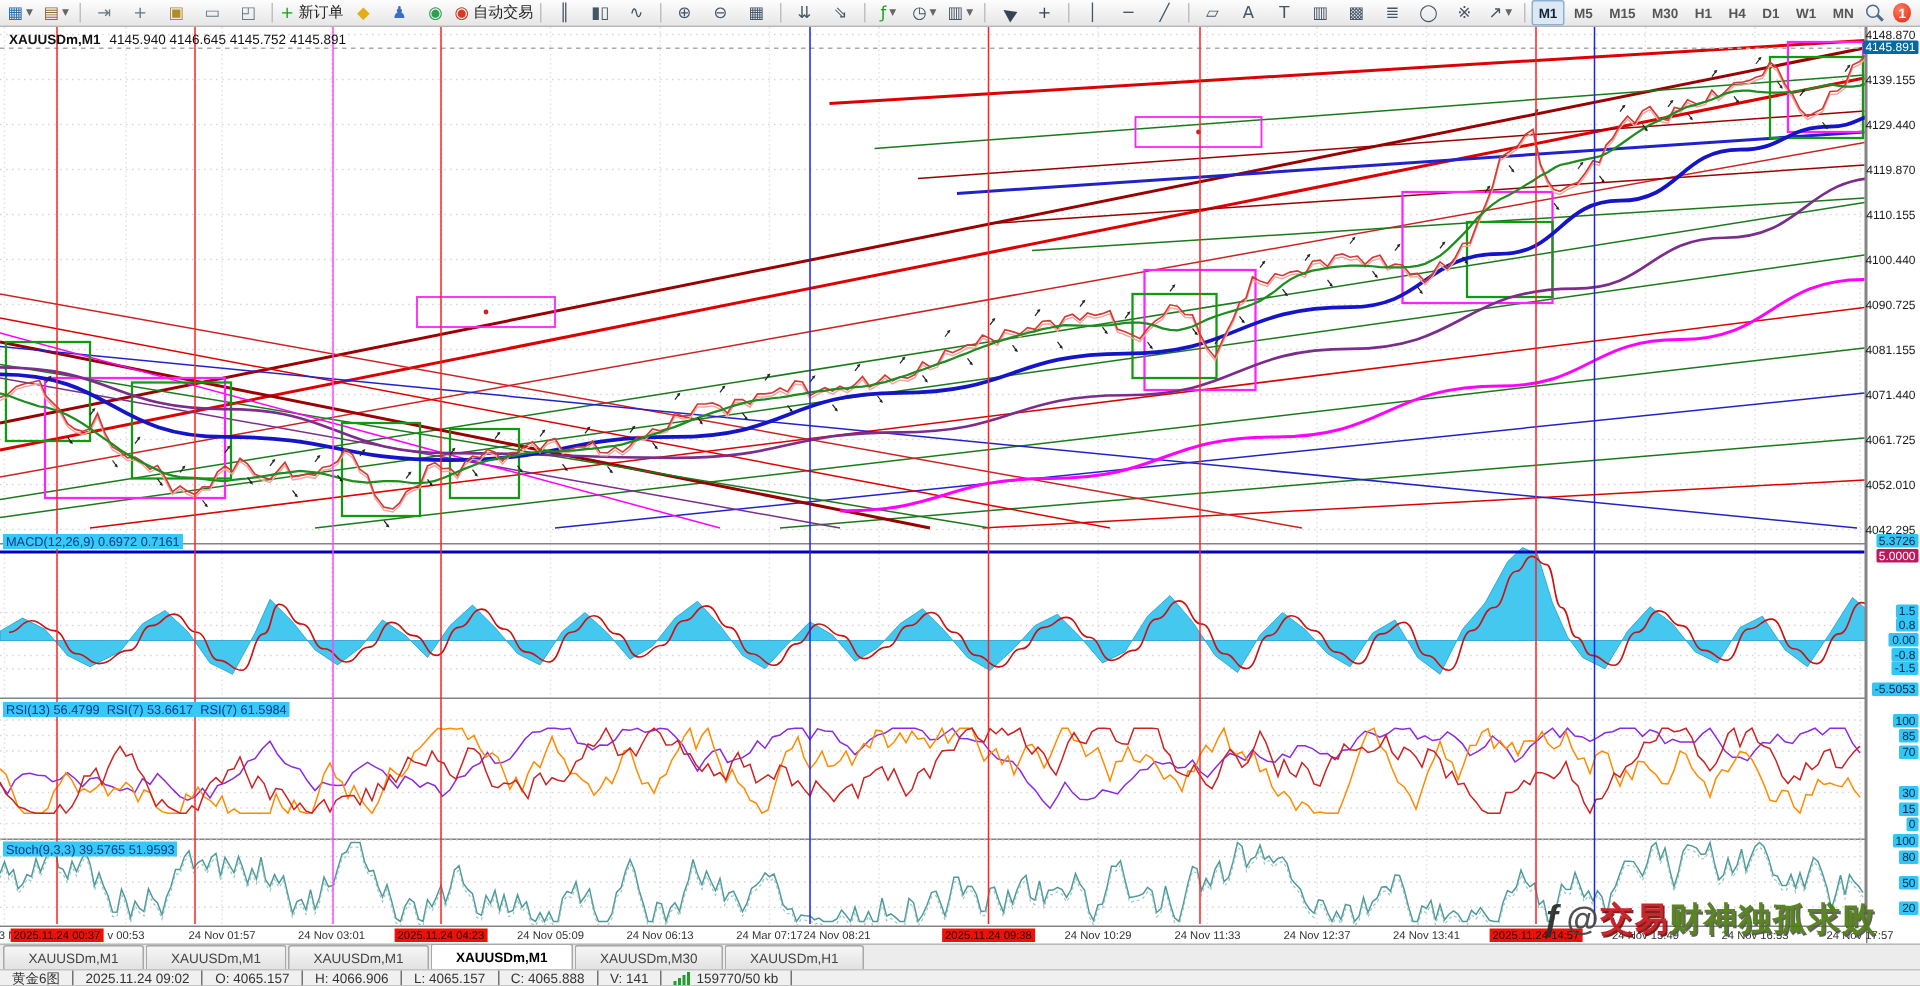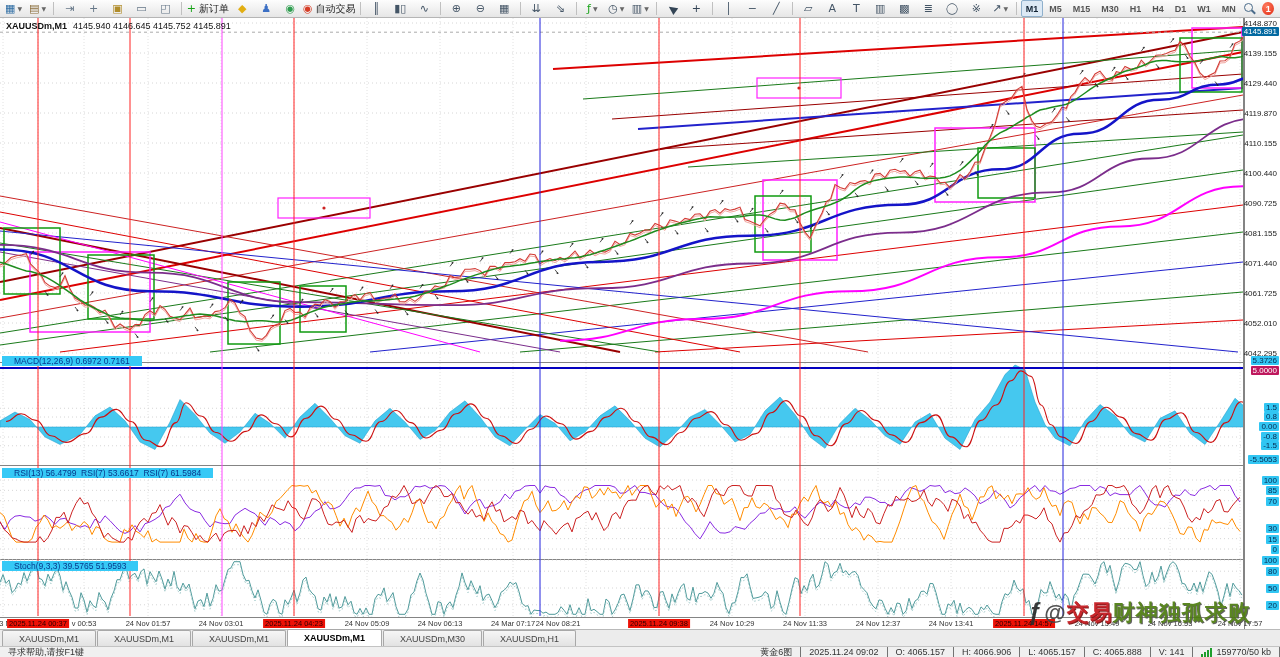--- a/index.html
+++ b/index.html
@@ -28,21 +28,21 @@
   #workspace{position:absolute;left:0;top:18px;width:1280px;height:627px;background:#fff;}
   #chart-svg{position:absolute;left:0;top:0;}
   #chart-title{position:absolute;left:6px;top:3px;font-size:9px;color:#111;z-index:5;white-space:nowrap;}
   #chart-title b{font-weight:bold;margin-right:6px;}
   #axis-col{position:absolute;left:1244px;top:0;width:36px;height:611px;background:#fff;border-left:1px solid #848484;box-sizing:border-box;}
   .pa{position:absolute;right:3px;font-size:8px;color:#1a1a1a;white-space:nowrap;}
   .tag{position:absolute;right:1px;font-size:8px;padding:0 2px;border-radius:1px;white-space:nowrap;}
   .tag-black{background:#0369a1;color:#fff;}
   .tag-cyan{background:#31c6f3;color:#052a52;}
   .tag-navy{background:#be185d;color:#fff;}
-  .ind-label{position:absolute;left:2px;font-size:8.5px;color:#073a8c;background:#36c9f6;padding:0 12px;z-index:6;white-space:pre;}
+  .ind-label{position:absolute;left:2px;font-size:8.5px;color:#073a8c;background:#36c9f6;padding:0 2px;z-index:6;white-space:pre;}
   #time-axis{position:absolute;left:0;top:599px;width:1244px;height:12px;background:#fff;border-top:1px solid #848484;box-sizing:border-box;}
   .time-label{position:absolute;top:1px;font-size:7.5px;color:#333;white-space:nowrap;transform:translateX(-50%);}
   .time-label.hl{background:#ed1106;color:#2d0000;padding:0 2px;z-index:2;}
   #watermark{position:absolute;left:1028px;top:580px;z-index:8;white-space:nowrap;
     font-weight:bold;font-size:22px;letter-spacing:1px;opacity:.92;}
   #watermark .wf{font-style:italic;font-size:24px;color:#2a2a2a;margin-right:2px;}
   #watermark .wa{color:#444;}
   #watermark .wr{color:#c4161c;text-shadow:1px 1px 0 #7a0c0c;}
   #watermark .wb{color:#4d7c0f;text-shadow:1px 1px 0 #555;}
   
@@ -479,21 +479,20 @@
   <div id="tabbar">
       <div class="tab">XAUUSDm,M1</div>
       <div class="tab">XAUUSDm,M1</div>
       <div class="tab">XAUUSDm,M1</div>
       <div class="tab active">XAUUSDm,M1</div>
       <div class="tab">XAUUSDm,M30</div>
       <div class="tab">XAUUSDm,H1</div>
     </div>
 
   <div id="statusbar">
-    <div class="st-cell" id="st-help">寻求帮助,请按F1键</div>
   <div class="st-cell">黄金6图</div>
       <div class="st-cell">2025.11.24 09:02</div>
       <div class="st-cell">O: 4065.157</div>
       <div class="st-cell">H: 4066.906</div>
       <div class="st-cell">L: 4065.157</div>
       <div class="st-cell">C: 4065.888</div>
       <div class="st-cell">V: 141</div>
       <div class="st-cell">
         <span id="conn-bars">
           <i style="height: 3px;"></i>

